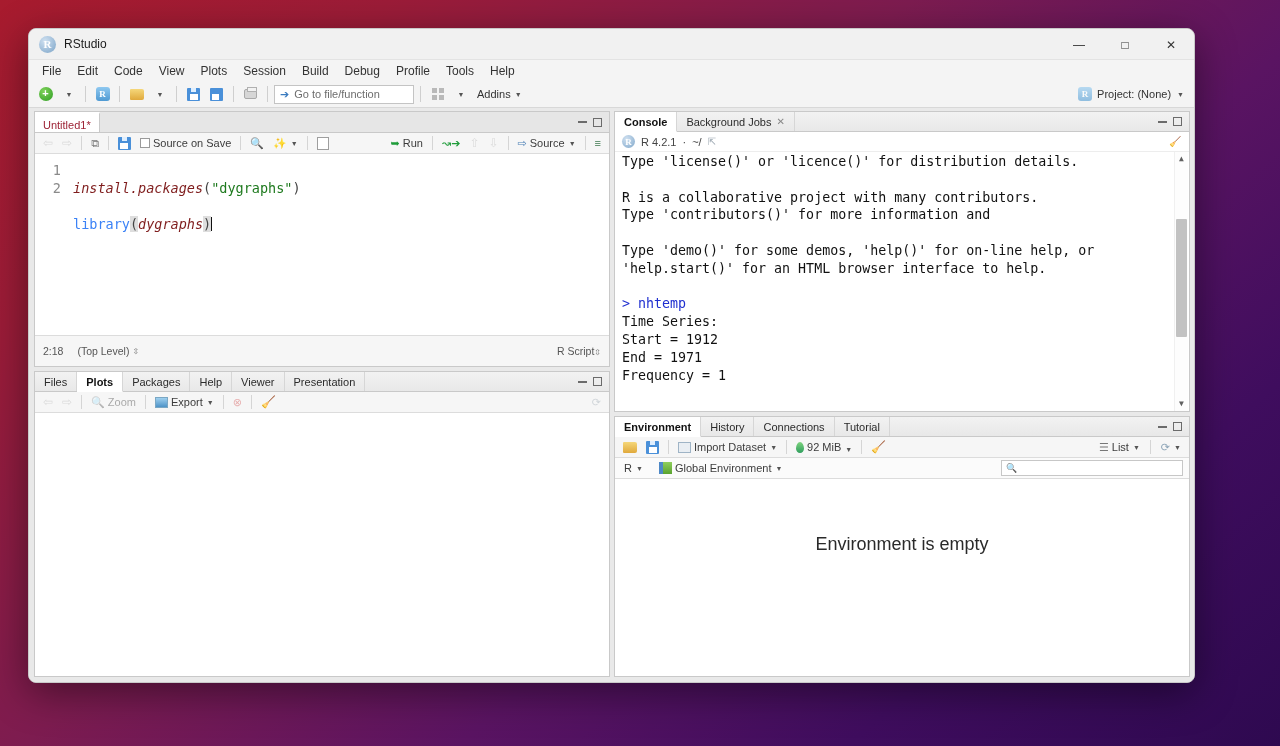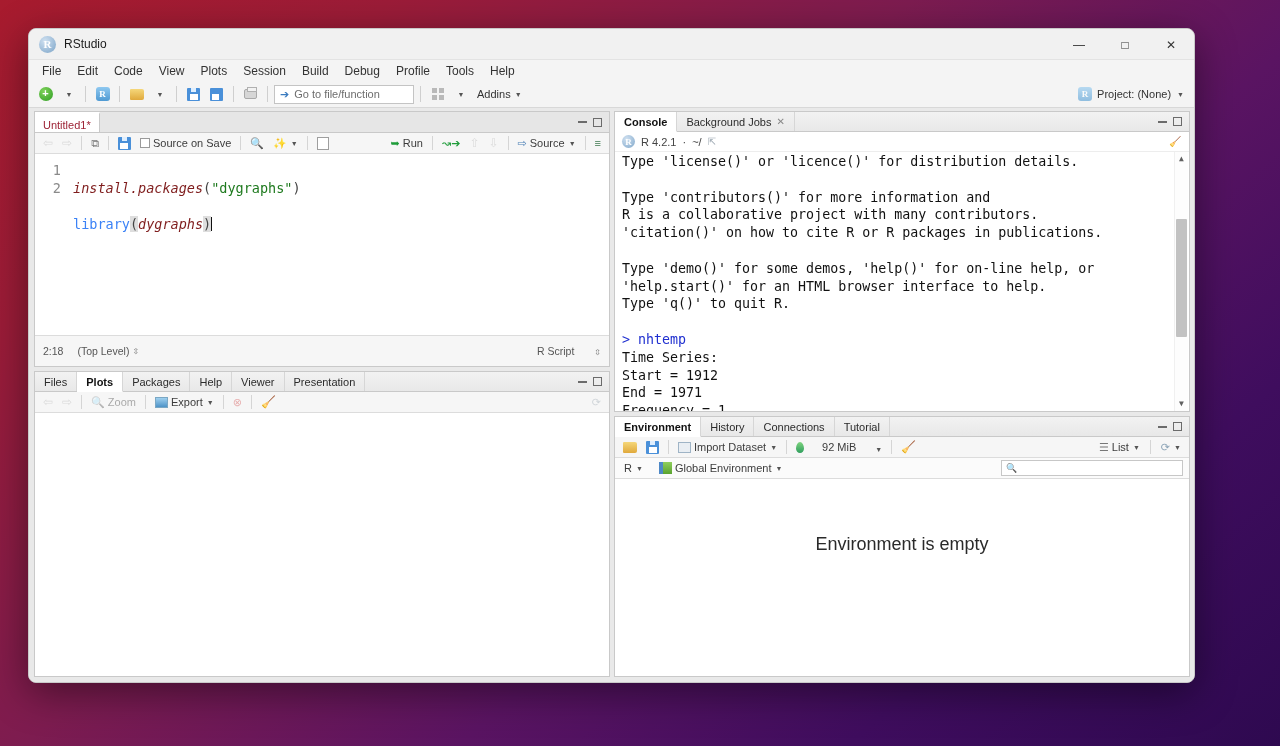--- a/index.html
+++ b/index.html
@@ -179,21 +179,21 @@
   }
   .hl-paren { background: #dedede; }
 
   .statusbar {
     height: 19px; flex: 0 0 auto;
     display: flex; align-items: center;
     padding: 15px 8px; gap: 14px;
     background: #f6f6f6; border-top: 1px solid #dcdcdc;
     font-size: 10.5px; color: #555;
   }
-  .statusbar .right { margin-left: auto; display:flex; align-items:flex-end; gap:20px; }
+  .statusbar .right { margin-left: auto; display:flex; align-items:flex-end; gap:0; }
   .spin { font-size: 8px; color: #777; }
 
   
   .conhead {
     height: 20px; flex: 0 0 auto;
     display: flex; align-items: center; gap: 6px;
     padding: 0 7px;
     font-size: 11px; color: #444;
     border-bottom: 1px solid #ededed;
     background: #ffffff;
@@ -286,21 +286,21 @@
       linear-gradient(#b9b9b9,#b9b9b9) 0 7px/5px 5px no-repeat,
       linear-gradient(#b9b9b9,#b9b9b9) 7px 7px/5px 5px no-repeat;
   }
   .arrow-run { color: #1f9c3a; font-size: 11px; }
   .arrow-gray { color: #b5b5b5; font-size: 12px; }
   .magic { color: #c8a020; font-size: 11px; }
   .broom { color: #d3a33a; font-size: 12px; }
   .redx { color: #d24a4a; font-size: 11px; }
   .searchglass { color: #6a7f99; font-size: 11px; }
   .importicon { width: 13px; height: 11px; background:#e9eef3; border:1px solid #9fb4c6; position:relative; }
-  .meminfo { display:flex; align-items:flex-end; gap:18px; }
+  .meminfo { display:flex; align-items:flex-end; gap:3px; }
   .memdrop { width: 8px; height: 11px; background: linear-gradient(#7ed37e,#2f9e5e); border-radius: 50% 50% 50% 50%/60% 60% 40% 40%; }
 </style>
 </head>
 <body>
 
 <div id="app-window">
 
   <div id="titlebar">
     <div class="title-left">
       <span class="rlogo">R</span>
@@ -546,27 +546,25 @@
           <span>R 4.2.1</span>
           <span>·</span>
           <span>~/</span>
           <span style="color:#9aa6b0;font-size:10px;">⇱</span>
           <span style="margin-left:auto;color:#cfcfcf;font-size:10px;">🧹</span>
         </div>
         <div id="console-body">
           <div style="padding-top:1px;">
             <div class="con-line">Type 'license()' or 'licence()' for distribution details.</div>
             <div class="con-line">&nbsp;</div>
+            <div class="con-line">R is a collaborative project with many contributors.</div>
             <div class="con-line">Type 'contributors()' for more information and</div>
-            <div class="con-line">R is a collaborative project with many contributors.</div>
-            <div class="con-line">'citation()' on how to cite R or R packages in publications.</div>
             <div class="con-line">&nbsp;</div>
             <div class="con-line">Type 'demo()' for some demos, 'help()' for on-line help, or</div>
             <div class="con-line">'help.start()' for an HTML browser interface to help.</div>
-            <div class="con-line">Type 'q()' to quit R.</div>
             <div class="con-line">&nbsp;</div>
             <div class="con-line con-input">&gt; nhtemp</div>
             <div class="con-line">Time Series:</div>
             <div class="con-line">Start = 1912</div>
             <div class="con-line">End = 1971</div>
             <div class="con-line">Frequency = 1</div>
           </div>
           <div class="vscroll">
             <span class="vs-arrow">▲</span>
             <div class="vs-track">

